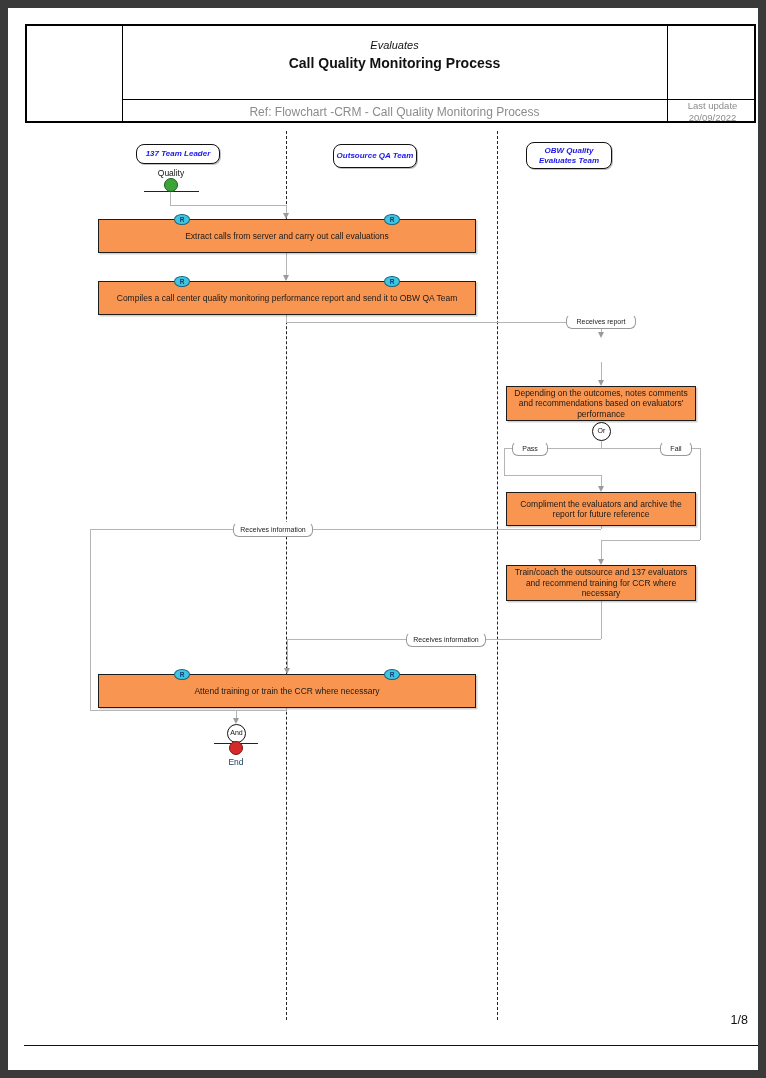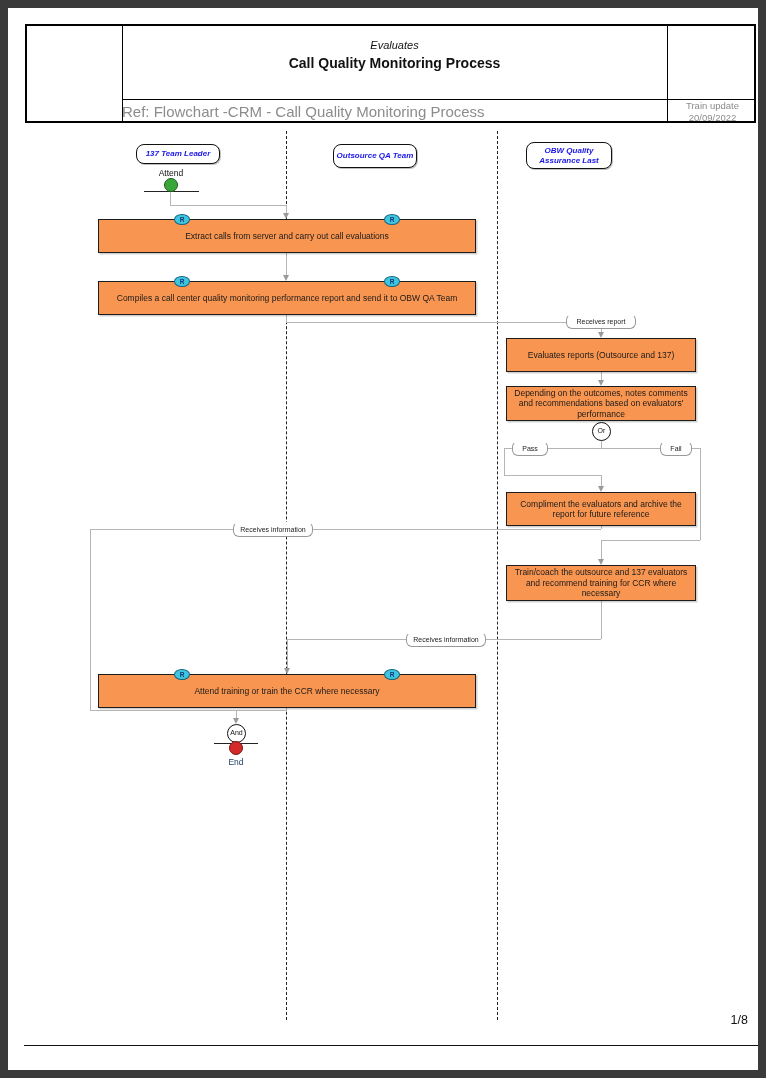--- a/index.html
+++ b/index.html
@@ -14,21 +14,21 @@
   .hdr .v2 { position:absolute; left:640px; top:0; width:0; height:100%; border-left:1.5px solid #000; }
   .hdr .h1 { position:absolute; left:95px; top:73px; right:0; height:0; border-top:1.5px solid #000; }
   .logo { position:absolute; left:8px; top:14px; width:76px; height:72px; background:#f16e00; color:#fff;
           display:flex; align-items:flex-end; justify-content:center; padding-bottom:4px;
           font-weight:bold; font-size:17px; letter-spacing:-0.5px; }
   .logo sup { font-size:6px; margin-top:2px; }
   .doc-type { position:absolute; left:95px; top:13px; width:545px; text-align:center; font-style:italic; font-size:11px; color:#111; }
   .doc-title { position:absolute; left:95px; top:29px; width:545px; text-align:center; font-weight:bold; font-size:14px; color:#111; }
   .applicable { position:absolute; left:640px; top:0; width:91px; height:73px; display:flex; align-items:center; justify-content:center;
                 color:#2e74b5; font-weight:bold; font-size:10.5px; }
-  .ref { position:absolute; left:95px; top:73px; width:545px; height:26px; line-height:26px; text-align:left; color:#8c8c8c; font-size:15px; }
+  .ref { position:absolute; left:95px; top:73px; width:545px; height:26px; line-height:26px; text-align:center; color:#8c8c8c; font-size:12px; }
   .lastupd { position:absolute; left:640px; top:74px; width:91px; text-align:center; color:#8c8c8c; font-size:9.5px; line-height:12px; }
 
   
   .lane-div { position:absolute; width:0; border-left:1.2px dashed #222; top:123px; height:889px; }
 
   .lane-hd { position:absolute; border:1.8px solid #111; border-radius:8px; background:#fff;
              color:#1a16e8; font-size:8px; font-weight:bold; font-style:italic; text-align:center;
              display:flex; align-items:center; justify-content:center; line-height:10px;
              box-shadow:1px 1px 0 rgba(0,0,0,0.25); padding:1px 2px; }
 
@@ -66,39 +66,39 @@
   <div class="page">
 
     <div class="hdr">
       <div class="v1"></div>
       <div class="v2"></div>
       <div class="h1"></div>
       <div class="doc-type">Evaluates</div>
       <div class="doc-title">Call Quality Monitoring Process</div>
       <div class="ref">Ref: Flowchart -CRM - Call Quality Monitoring Process</div>
       <div class="lastupd">
-        <div>Train update</div>
+        <div>Last update</div>
         <div>20/09/2022</div>
       </div>
     </div>
 
     <div class="lane-div" style="left:278px;"></div>
     <div class="lane-div" style="left:489px;"></div>
 
     <div class="lane-hd" style="left:128px; top:136px; width:84px; height:20px;">
         <span>137 Team Leader</span>
       </div>
     <div class="lane-hd" style="left:325px; top:136px; width:84px; height:24px;">
         <span>Outsource QA Team</span>
       </div>
     <div class="lane-hd" style="left:518px; top:134px; width:86px; height:27px;">
-        <span>OBW Quality Assurance Last</span>
+        <span>OBW Quality Evaluates Team</span>
       </div>
 
-    <div class="small-lbl" style="left:140px; top:160px; width:46px;">Attend</div>
+    <div class="small-lbl" style="left:140px; top:160px; width:46px;">Quality</div>
     <div class="ev-start"></div>
     <div class="evline" style="left:136px; top:183px; width:55px;"></div>
 
     <div class="vl" style="left:162px; top:184px; height:13px;"></div>
     <div class="hl" style="left:162px; top:197px; width:117px;"></div>
     <div class="vl" style="left:278px; top:197px; height:9px;"></div>
     <div class="arr" style="left:275px; top:205px;"></div>
 
     <div class="vl" style="left:278px; top:238px; height:30px;"></div>
     <div class="arr" style="left:275px; top:267px;"></div>
@@ -148,23 +148,20 @@
       <span class="badge" style="left:285px;">R</span>
       <span>Extract calls from server and carry out call evaluations</span>
     </div>
 
     <div class="pbox" style="left:90px; top:273px; width:378px; height:28px;">
       <span class="badge" style="left:75px;">R</span>
       <span class="badge" style="left:285px;">R</span>
       <span>Compiles a call center quality monitoring performance report and send it to OBW QA Team</span>
     </div>
 
-    <div class="pbox" style="left:498px; top:330px; width:190px; height:24px;">
-      <span>Evaluates reports (Outsource and 137)</span>
-    </div>
 
     <div class="pbox" style="left:498px; top:484px; width:190px; height:25px;">
       <span>Compliment the evaluators and archive the report for future reference</span>
     </div>
 
     <div class="pbox" style="left:498px; top:378px; width:190px; height:35px;">
       <span>Depending on the outcomes, notes comments and recommendations based on evaluators' performance</span>
     </div>
 
     <div class="pbox" style="left:498px; top:557px; width:190px; height:36px;">

